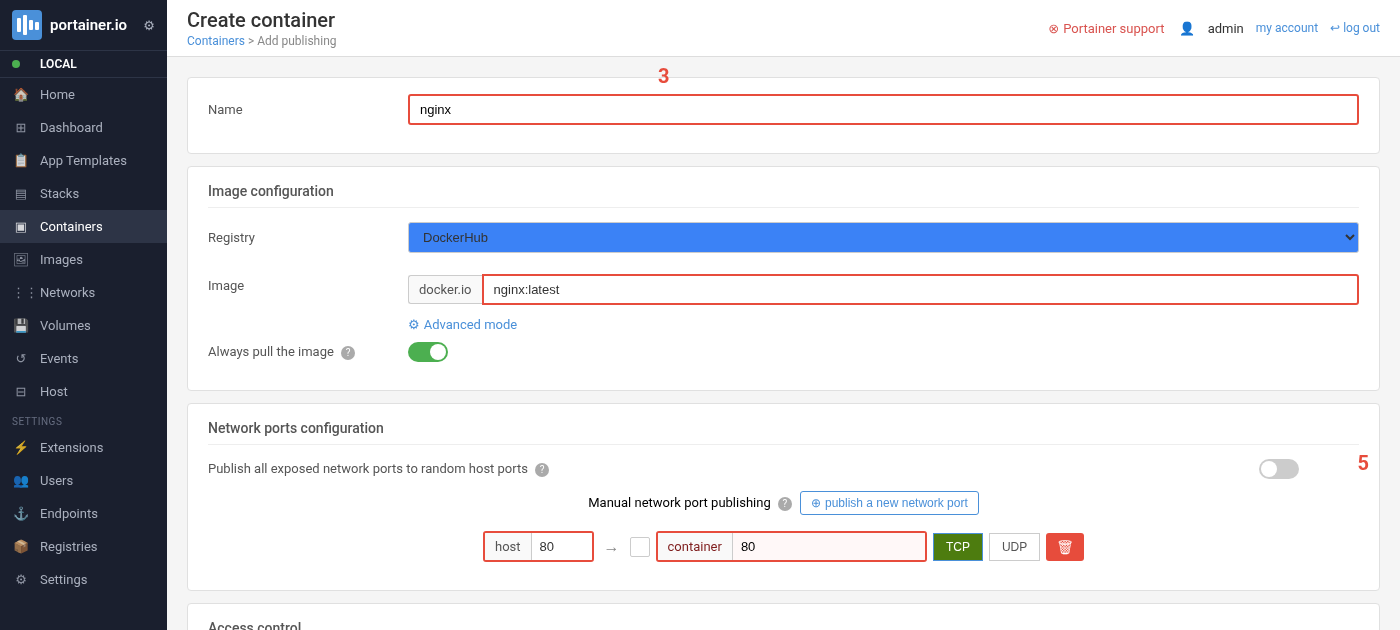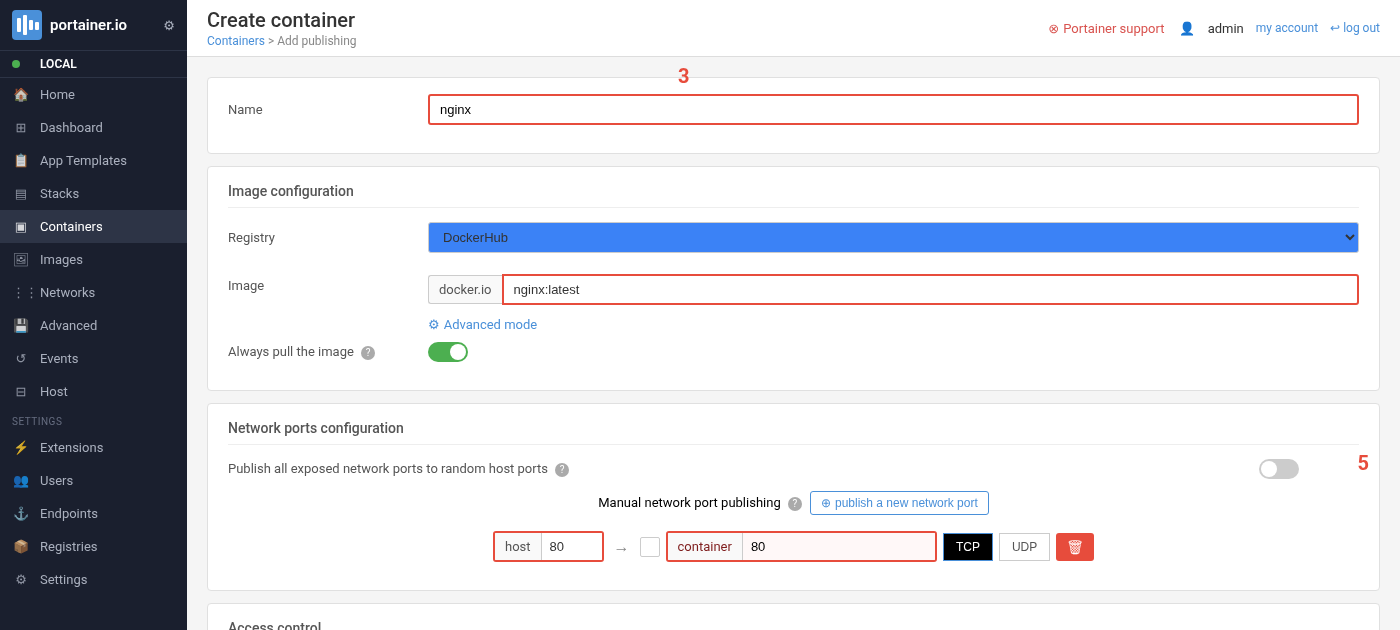--- a/index.html
+++ b/index.html
@@ -1,19 +1,19 @@
 <!DOCTYPE html>
 <html><head>
   <meta charset="utf-8">
   <style>
     * { box-sizing: border-box; margin: 0; padding: 0; }
     body { font-family: -apple-system, BlinkMacSystemFont, 'Segoe UI', Roboto, sans-serif; font-size: 13px; background: #f5f5f5; display: flex; height: 630px; overflow: hidden; }
 
     
-    .sidebar { width: 187px; background: #1a1f2e; color: #aab0be; display: flex; flex-direction: column; flex-shrink: 0; height: 100%; overflow-y: auto; }
+    .sidebar { width: 167px; background: #1a1f2e; color: #aab0be; display: flex; flex-direction: column; flex-shrink: 0; height: 100%; overflow-y: auto; }
     .sidebar-logo { display: flex; align-items: center; padding: 10px 12px; border-bottom: 1px solid #2d3446; }
     .sidebar-logo-text { color: #fff; font-size: 15px; font-weight: 600; margin-left: 8px; }
     .sidebar-config-icon { margin-left: auto; color: #aab0be; cursor: pointer; }
 
     .endpoint-section { padding: 6px 12px; display: flex; align-items: center; gap: 20px; border-bottom: 1px solid #2d3446; }
     .endpoint-dot { width: 8px; height: 8px; background: #4caf50; border-radius: 50%; }
     .endpoint-label { color: #fff; font-size: 12px; font-weight: 600; }
 
     .sidebar-item { display: flex; align-items: center; padding: 9px 12px; cursor: pointer; color: #aab0be; text-decoration: none; }
     .sidebar-item.active { color: #fff; background: #2d3446; }
@@ -64,21 +64,21 @@
     .publish-btn { background: none; border: 1px solid #4a90d9; color: #4a90d9; padding: 4px 10px; border-radius: 3px; font-size: 12px; cursor: pointer; display: flex; align-items: center; gap: 4px; }
 
     .port-mapping-row { display: flex; align-items: center; gap: 6px; margin-top: 8px; }
     .port-host-section { display: flex; border: 2px solid #e74c3c; border-radius: 3px; overflow: hidden; }
     .port-label-cell { padding: 6px 10px; background: #f9f9f9; border-right: 1px solid #ccc; color: #555; font-size: 13px; }
     .port-input { width: 60px; padding: 6px 8px; border: none; font-size: 13px; color: #333; }
     .port-arrow { color: #888; font-size: 16px; padding: 0 4px; }
     .port-container-section { display: flex; border: 2px solid #e74c3c; border-radius: 3px; overflow: hidden; flex: 1; }
     .port-container-label { padding: 6px 10px; background: #f9f9f9; border-right: 1px solid #ccc; color: #7f1d1d; font-size: 13px; }
     .port-container-input { flex: 1; padding: 6px 8px; border: none; font-size: 13px; background: #fff8f8; }
-    .port-type-btn { padding: 6px 12px; border: 1px solid #4a90d9; background: #000000; color: #fff; font-size: 12px; cursor: pointer; }
+    .port-type-btn { padding: 6px 12px; border: 1px solid #4a90d9; background: #4d7c0f; color: #fff; font-size: 12px; cursor: pointer; }
     .port-type-btn.secondary { background: #fff; color: #555; border-color: #ccc; }
     .port-delete-btn { padding: 6px 10px; background: #e74c3c; color: #fff; border: none; border-radius: 3px; cursor: pointer; font-size: 14px; }
 
     .name-input-wrapper { position: relative; flex: 1; }
     .name-input { width: 100%; padding: 6px 10px; border: 2px solid #e74c3c; border-radius: 3px; font-size: 13px; }
   </style>
 </head>
 <body>
 
 <nav class="sidebar">
@@ -121,21 +121,21 @@
   <a class="sidebar-item" href="#">
     <span class="sidebar-icon">🖼</span>
     <span class="sidebar-item-label">Images</span>
   </a>
   <a class="sidebar-item" href="#">
     <span class="sidebar-icon">⋮⋮</span>
     <span class="sidebar-item-label">Networks</span>
   </a>
   <a class="sidebar-item" href="#">
     <span class="sidebar-icon">💾</span>
-    <span class="sidebar-item-label">Advanced</span>
+    <span class="sidebar-item-label">Volumes</span>
   </a>
   <a class="sidebar-item" href="#">
     <span class="sidebar-icon">↺</span>
     <span class="sidebar-item-label">Events</span>
   </a>
   <a class="sidebar-item" href="#">
     <span class="sidebar-icon">⊟</span>
     <span class="sidebar-item-label">Host</span>
   </a>
 

